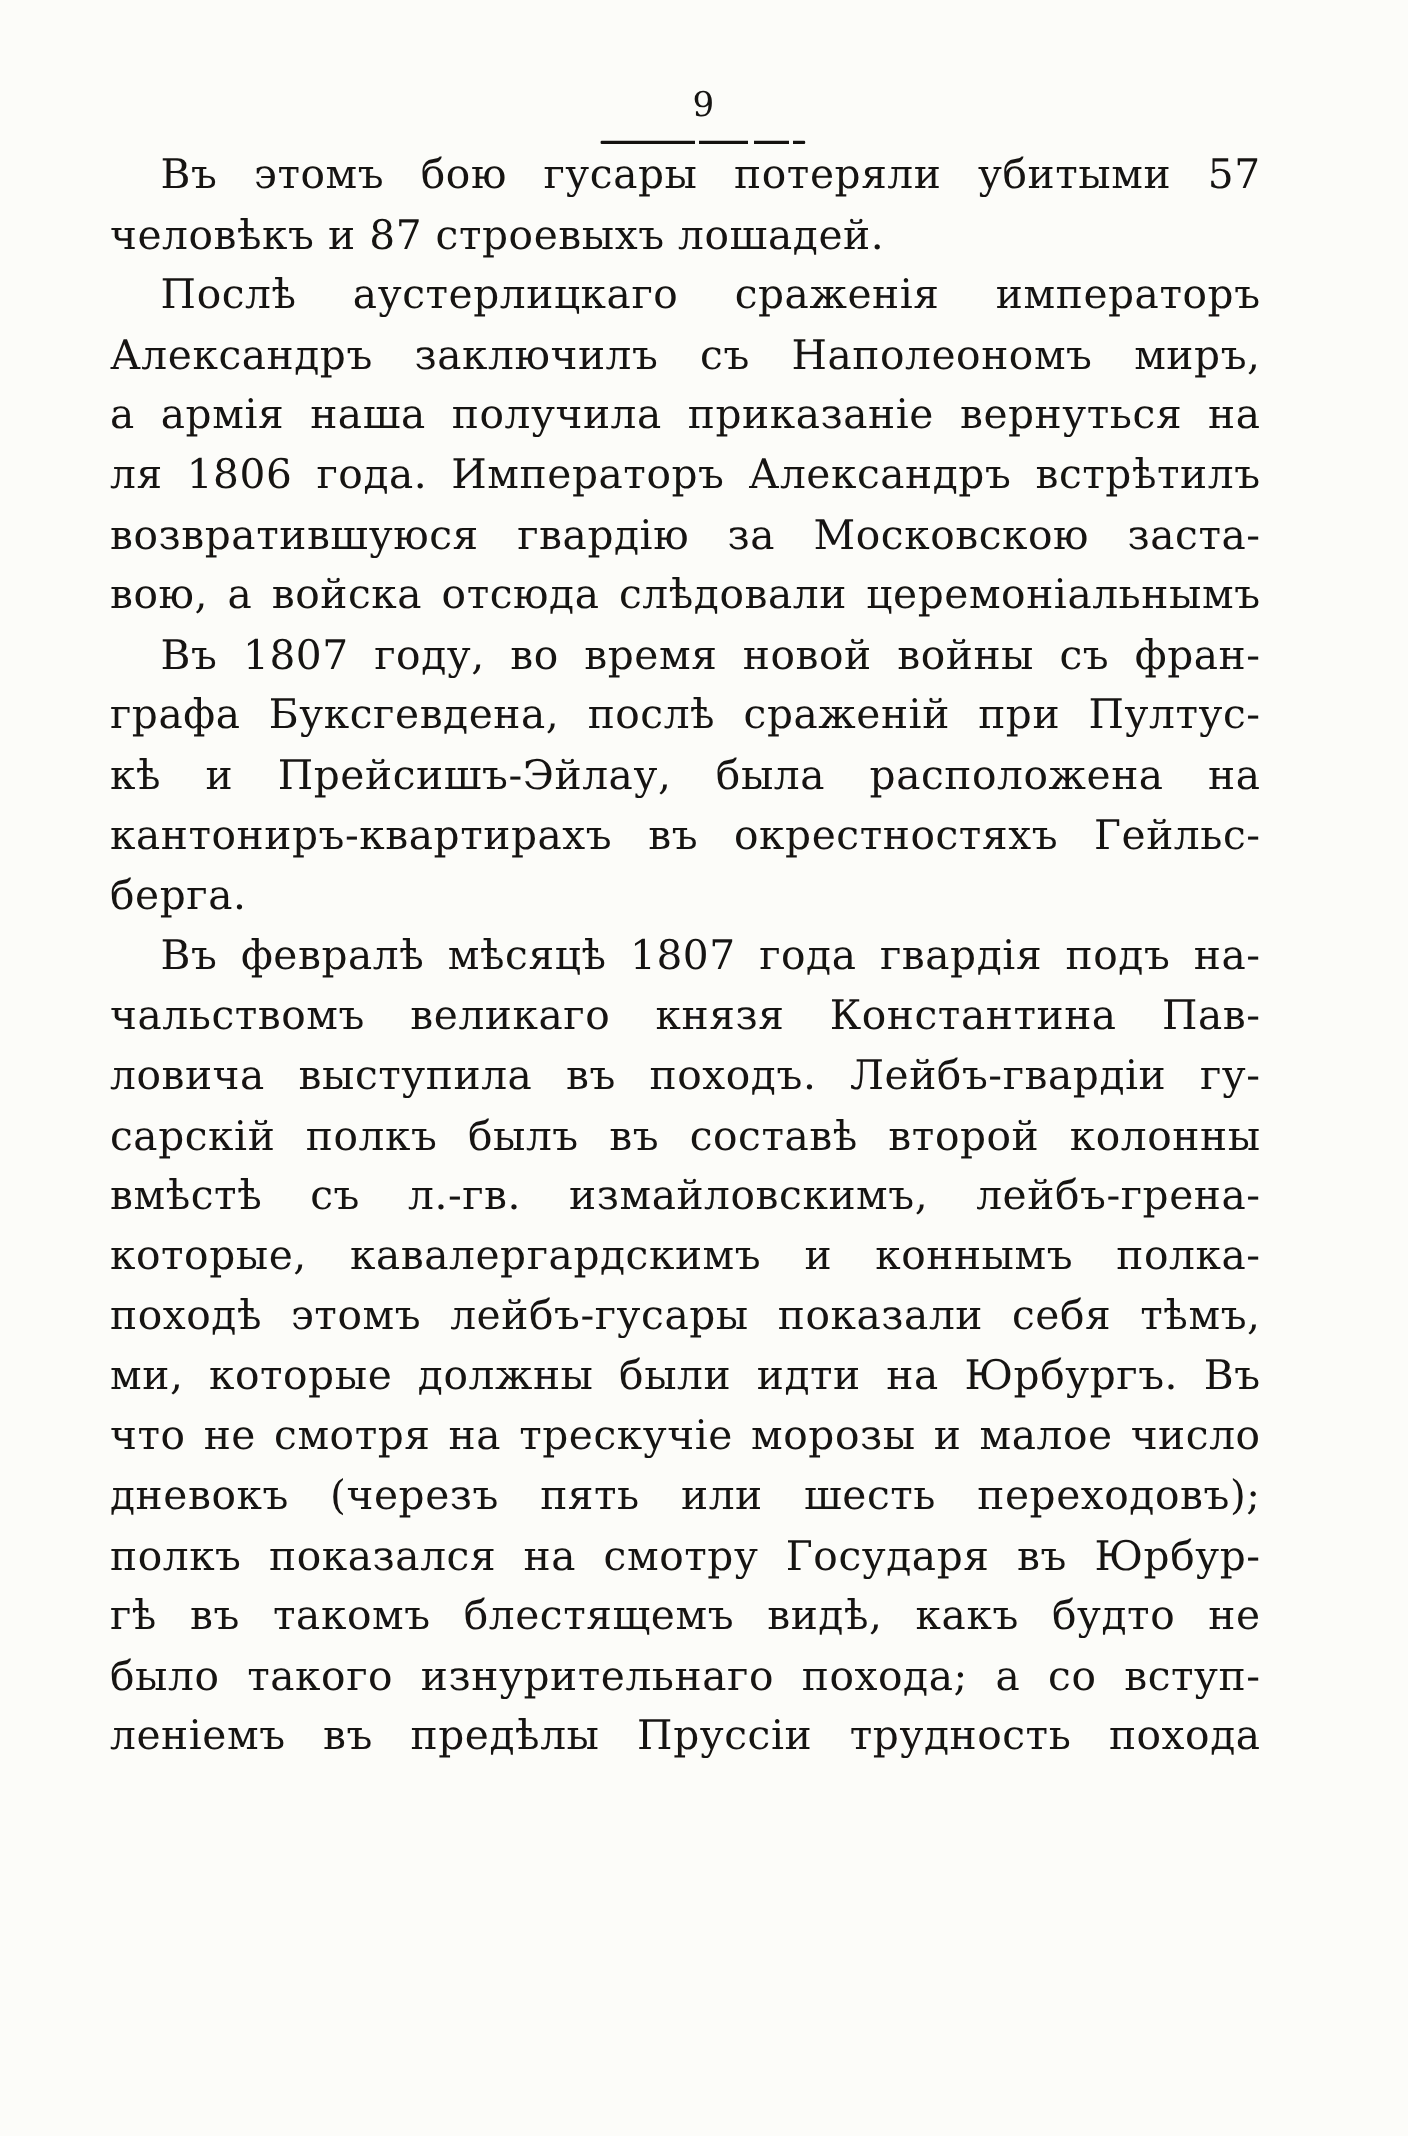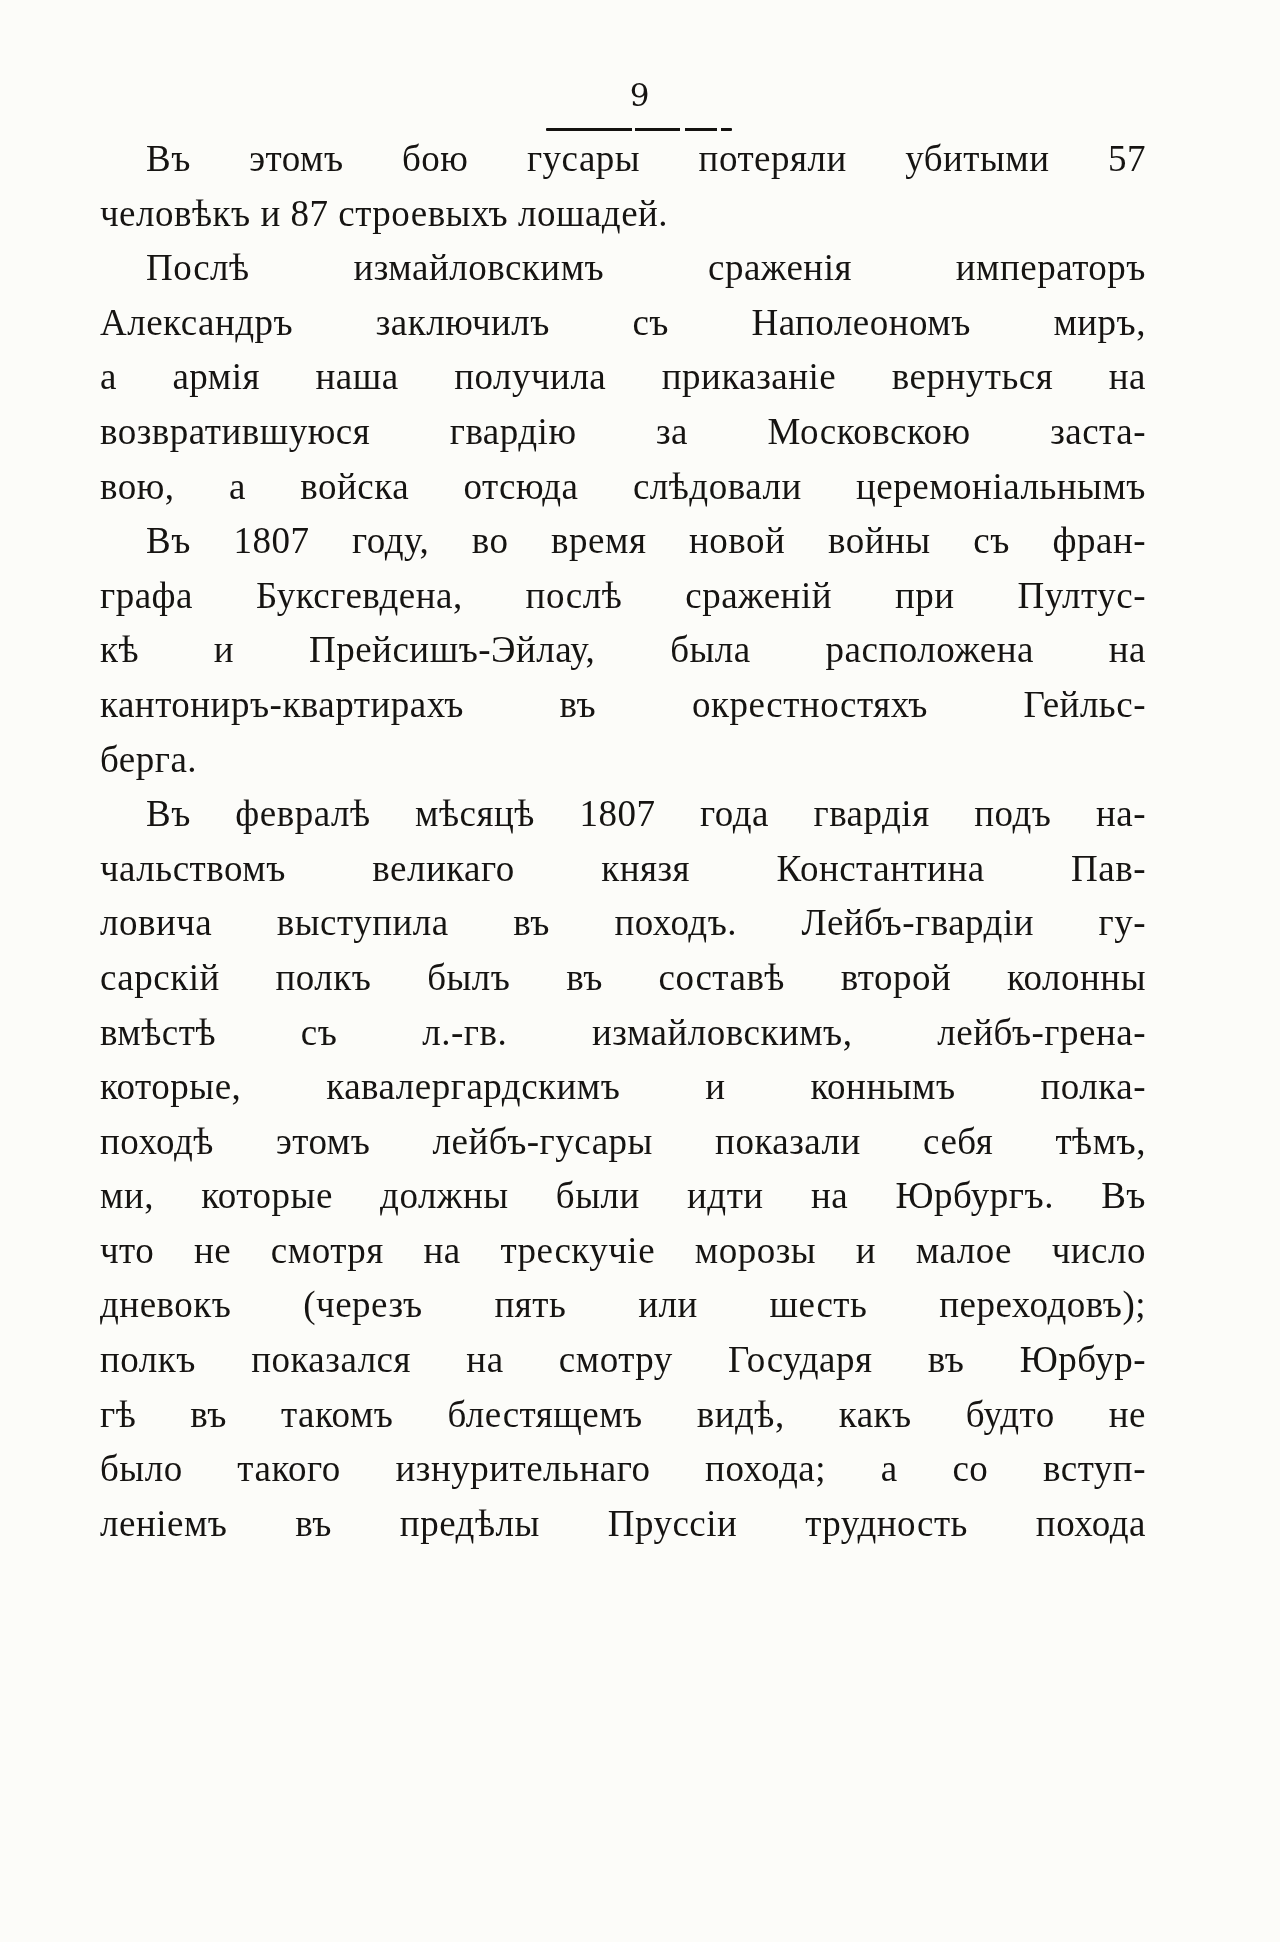--- a/index.html
+++ b/index.html
@@ -55,42 +55,42 @@
   .line {
     height: 54.6px;
     line-height: 54.6px;
     font-size: 37px;
     letter-spacing: 0.5px;
     white-space: nowrap;      
     text-align: justify;
     text-align-last: justify;
     text-justify: inter-word;
     overflow: visible;
-    font-family: Liberation Serif, serif;
   }
   .line.indent {
     padding-left: 46px;
   }
   .line.no-just {
     text-align: right;
     text-align-last: left;
   }
 </style>
 </head>
 <body style="--paper: #fcfcf9; --ink: #161412;">
 
 <main class="book-page">
   <div class="page-number">9</div>
   <div class="header-rule"></div>
   <section class="text-block" id="text-block">
       <div class="line indent">Въ этомъ бою гусары потеряли убитыми 57</div>
       <div class="line no-just">человѣкъ и 87 строевыхъ лошадей.</div>
-      <div class="line indent">Послѣ измайловскимъ сраженія императоръ</div>
+      <div class="line indent">Послѣ аустерлицкаго сраженія императоръ</div>
       <div class="line">Александръ заключилъ съ Наполеономъ миръ,</div>
       <div class="line">а армія наша получила приказаніе вернуться на</div>
+      <div class="line">ля 1806 года. Императоръ Александръ встрѣтилъ</div>
       <div class="line">возвратившуюся гвардію за Московскою заста-</div>
       <div class="line">вою, а войска отсюда слѣдовали церемоніальнымъ</div>
       <div class="line indent">Въ 1807 году, во время новой войны съ фран-</div>
       <div class="line">графа Буксгевдена, послѣ сраженій при Пултус-</div>
       <div class="line">кѣ и Прейсишъ-Эйлау, была расположена на</div>
       <div class="line">кантониръ-квартирахъ въ окрестностяхъ Гейльс-</div>
       <div class="line no-just">берга.</div>
       <div class="line indent">Въ февралѣ мѣсяцѣ 1807 года гвардія подъ на-</div>
       <div class="line">чальствомъ великаго князя Константина Пав-</div>
       <div class="line">ловича выступила въ походъ. Лейбъ-гвардіи гу-</div>

